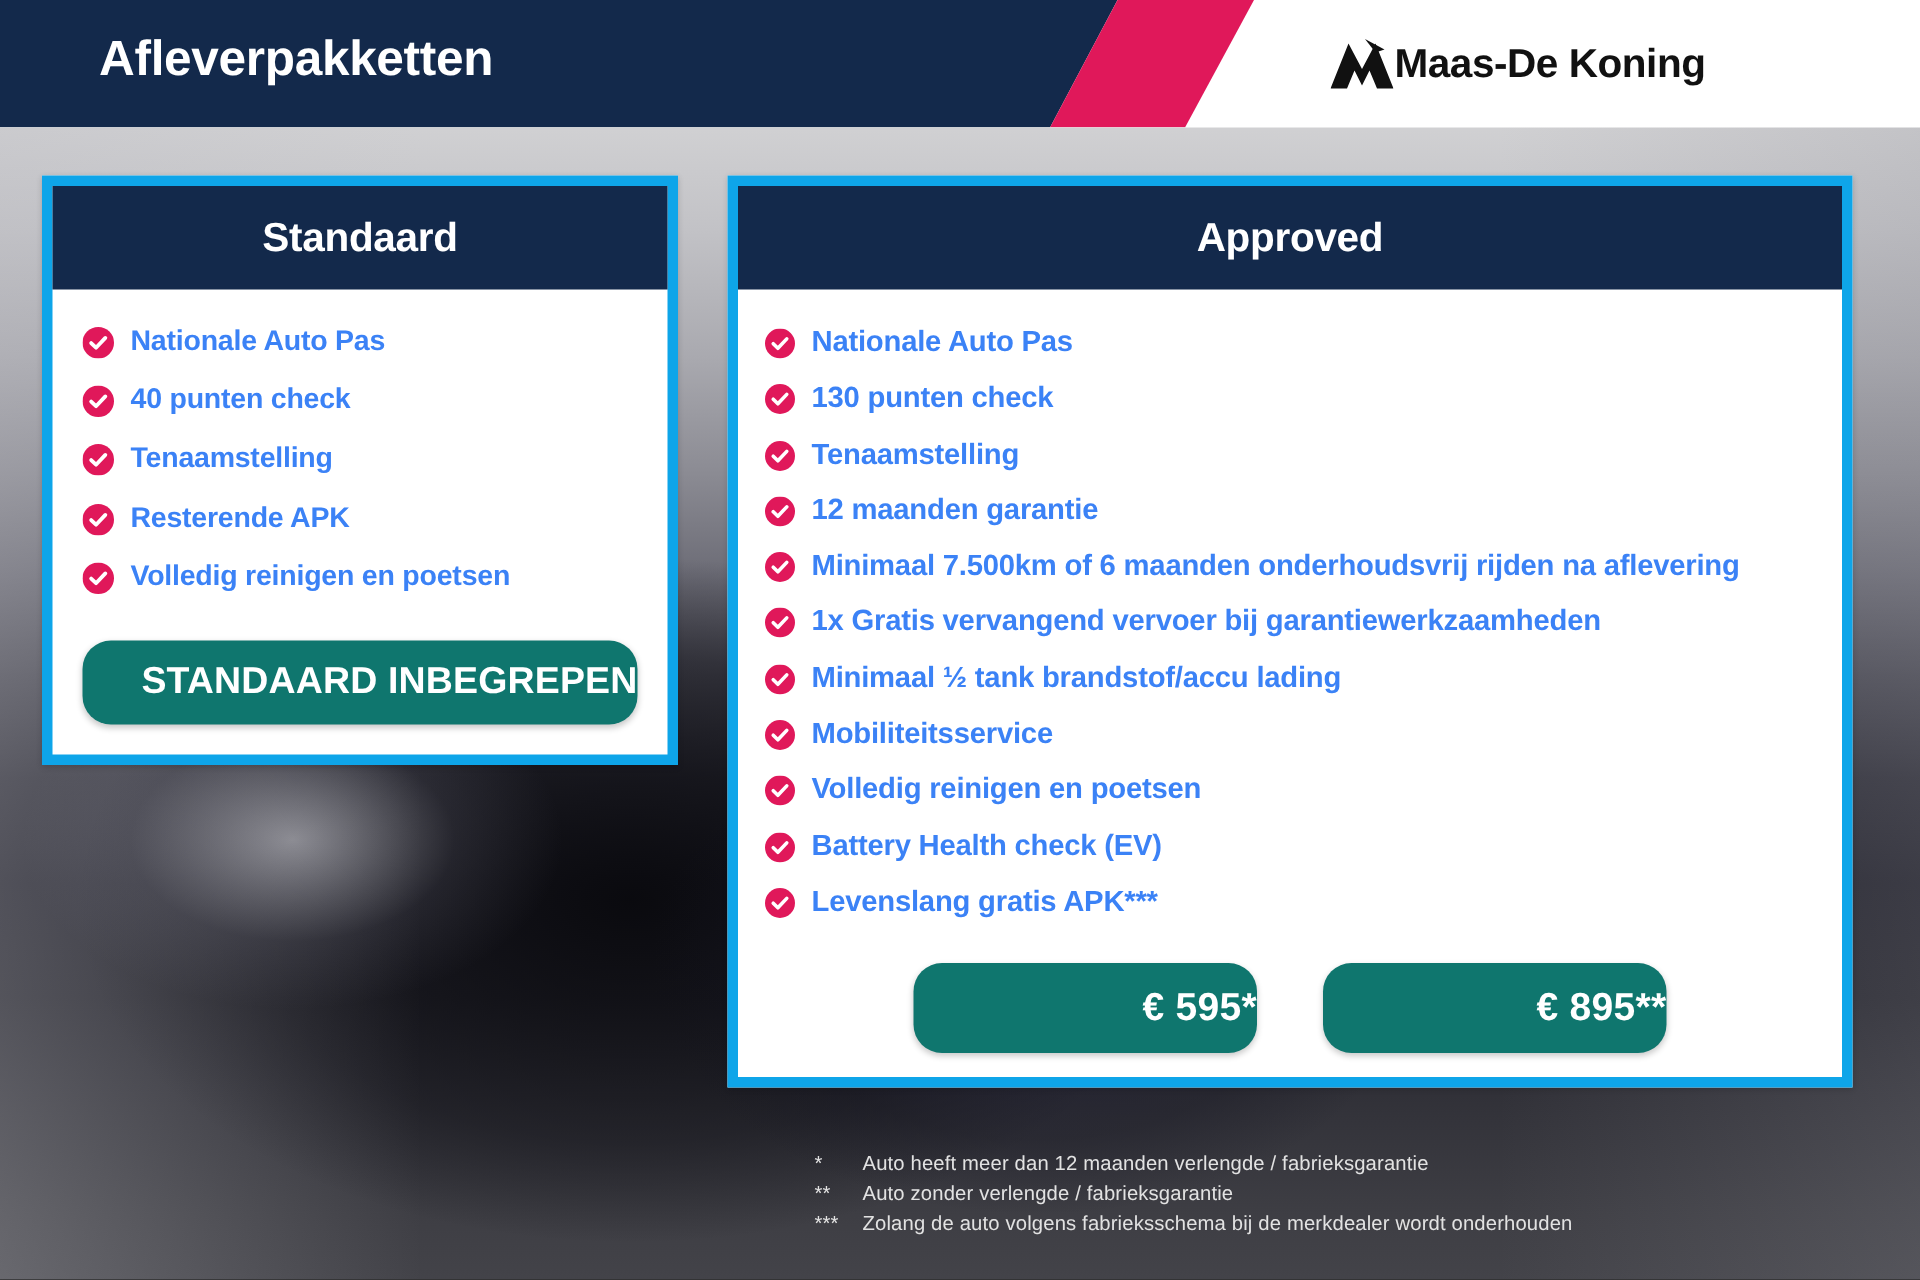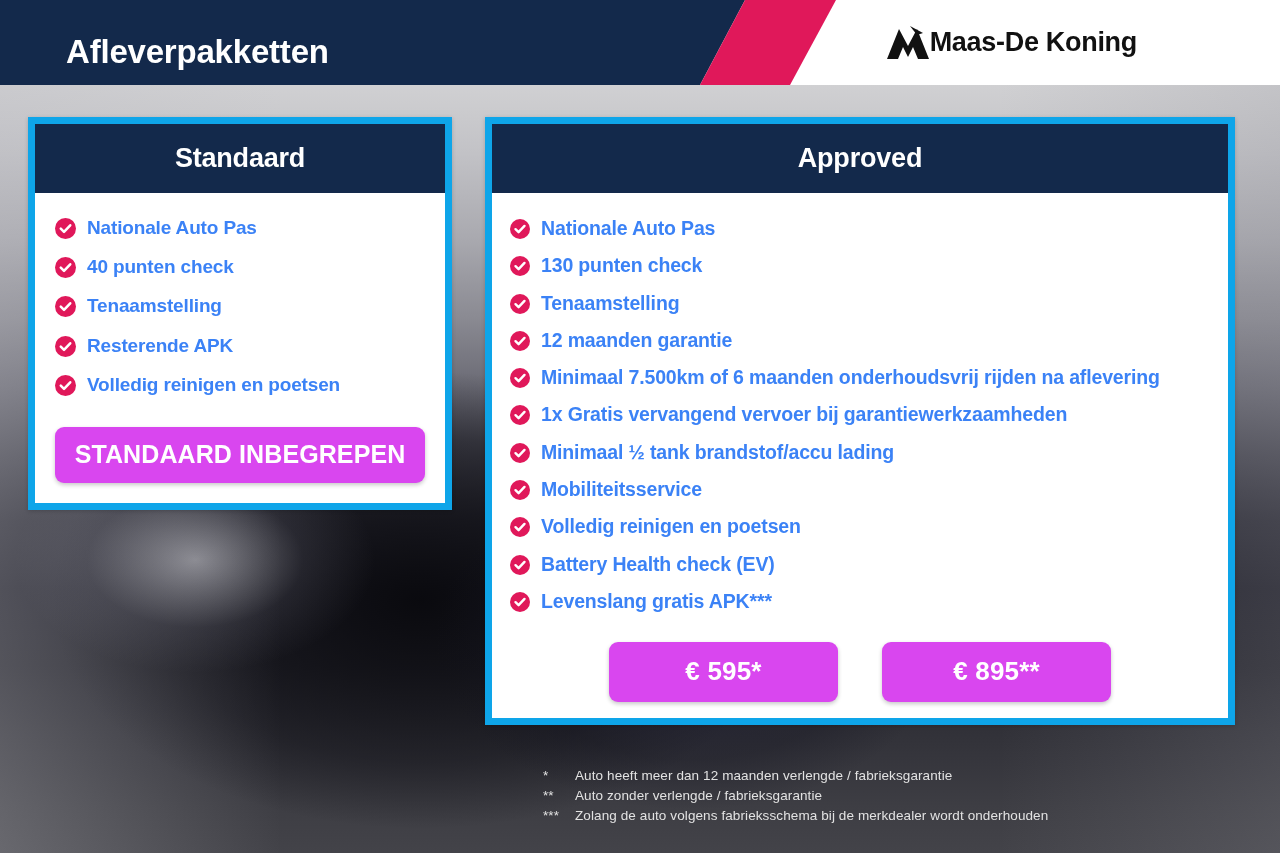--- a/index.html
+++ b/index.html
@@ -84,21 +84,20 @@
     left: 66px;
     top: 0;
     height: 77px;
     display: flex;
     align-items: center;
     color: #ffffff;
     font-size: 33px;
     font-weight: bold;
     letter-spacing: -0.2px;
     white-space: nowrap;
-    margin-top: 13px;
   }
   .brand {
     position: absolute;
     right: 143px;
     top: 0;
     height: 85px;
     display: flex;
     align-items: center;
     gap: 1px;
   }
@@ -183,27 +182,27 @@
     line-height: 1.38;
     letter-spacing: -0.15px;
   }
   .card-approved .feature-text {
     font-size: 19.5px;
     line-height: 1.40;
   }
 
   
   .pill {
-    background: #d946ef;
+    background: #0f766e;
     color: #ffffff;
     border: none;
-    border-radius: 9px;
+    border-radius: 19px;
     font-family: inherit;
     font-weight: bold;
-    text-align: center;
+    text-align: right;
     box-shadow: 0 2px 4px rgba(0,0,0,0.22);
     cursor: pointer;
   }
   .btn-standaard {
     display: block;
     width: 100%;
     margin-top: 29px;
     padding: 13px 0 14px 0;
     font-size: 25px;
     letter-spacing: 0.1px;

